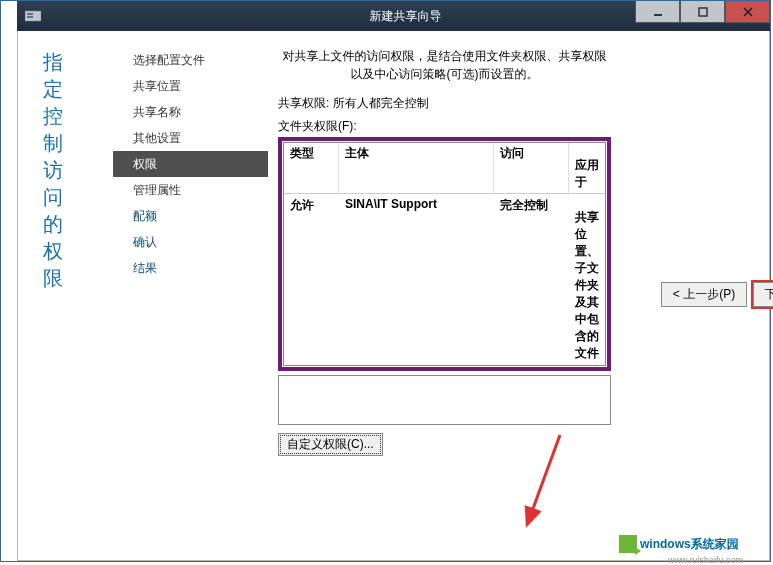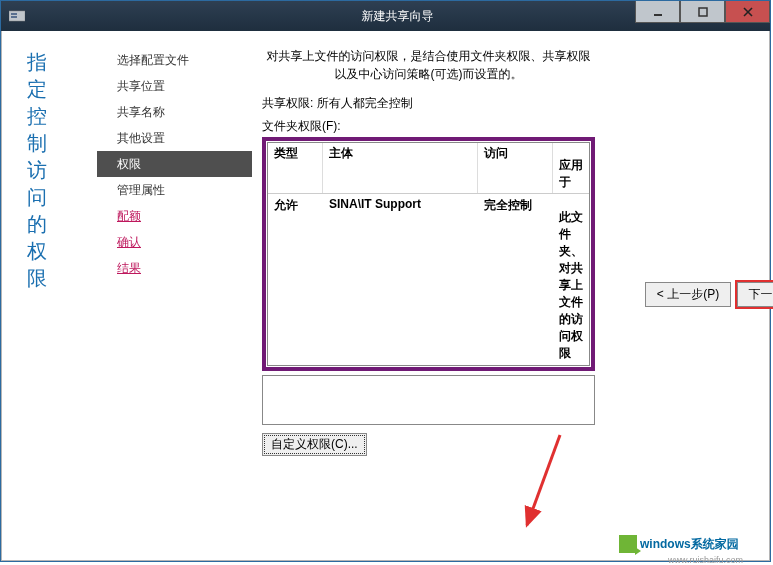--- a/index.html
+++ b/index.html
@@ -1,38 +1,38 @@
 <!DOCTYPE html>
 <html><head>
   <meta charset="utf-8">
   <style>
     * { box-sizing: border-box; margin: 0; padding: 0; }
     body { font-family: "Microsoft YaHei", "Segoe UI", sans-serif; font-size: 12px; background: #fff; width: 773px; height: 565px; position: relative; overflow: hidden; }
     
-    .window { border: 1px solid #2c6aa0; width: 771px; height: 562px; display: flex; flex-direction: column; }
+    .window { border: 1px solid #2c6aa0; width: 771px; height: 562px; display: flex; flex-direction: column; padding-left: 16px; }
     
     .titlebar { background: linear-gradient(#2e3f52, #1e2e3e); height: 30px; display: flex; align-items: center; position: relative; }
     .title-icon { width: 16px; height: 14px; margin-left: 8px; }
     .title-text { flex: 1; text-align: center; color: #fff; font-size: 12px; }
     .title-buttons { display: flex; height: 22px; position: absolute; right: 0; top: 0; }
     .title-btn { width: 45px; height: 22px; display: flex; align-items: center; justify-content: center; border: 1px solid #555; border-top: none; }
     .title-btn.min { background: #c0c6cc; }
     .title-btn.max { background: #c0c6cc; }
     .title-btn.close { background: #c75050; }
     
     .content { flex: 1; background: #fff; display: flex; flex-direction: row; padding: 0; border: 1px solid #b5b5b5; border-top: none; }
     
     .page-header { padding: 18px 25px 10px 25px; }
     .page-title { color: #1a6fb0; font-size: 20px; font-weight: normal; }
     
     .body-area { flex: 1; display: flex; padding: 10px 25px 0 25px; }
     
     .sidebar { width: 155px; padding-top: 6px; }
     .sidebar-item { padding: 4px 6px 4px 20px; color: #333; cursor: pointer; font-size: 12px; line-height: 18px; }
-    .sidebar-item.disabled { color: #be185d; text-decoration: underline; }
+    .sidebar-item.disabled { color: #0c4a6e; }
     .sidebar-item.active { background: #4f4f4f; color: #fff; }
     
     .main { flex: 1; padding-top: 6px; padding-left: 10px; }
     .desc-text { font-size: 12px; line-height: 18px; margin-bottom: 12px; text-align: center; }
     .share-perm-line { font-size: 12px; margin-bottom: 6px; }
     .folder-perm-label { font-size: 12px; margin-bottom: 2px; }
     
     .highlight-box { border: 4px solid #701a75; padding: 1px; font-weight: bold; }
     .perm-table { width: 100%; border: 1px solid #888; background: #fff; }
     .perm-header { display: flex; border-bottom: 1px solid #ccc; background: #fff; }
@@ -132,21 +132,21 @@
               <div class="perm-header-cell col-type">类型</div>
               <div class="perm-header-cell col-subject">主体</div>
               <div class="perm-header-cell col-access">访问</div>
               <div class="perm-header-cell col-apply">应用于</div>
             </div>
             <div class="perm-body">
               <div class="perm-row">
                 <div class="perm-cell col-type">允许</div>
                 <div class="perm-cell col-subject">SINA\IT Support</div>
                 <div class="perm-cell col-access">完全控制</div>
-                <div class="perm-cell col-apply">此文件夹、对共享上文件的访问权限</div>
+                <div class="perm-cell col-apply">共享位置、子文件夹及其中包含的文件</div>
               </div>
             </div>
           </div>
         </div>
 
         <div class="extra-box"></div>
 
         <div class="custom-btn-wrap">
           <button class="custom-btn">自定义权限(C)...</button>
         </div>

